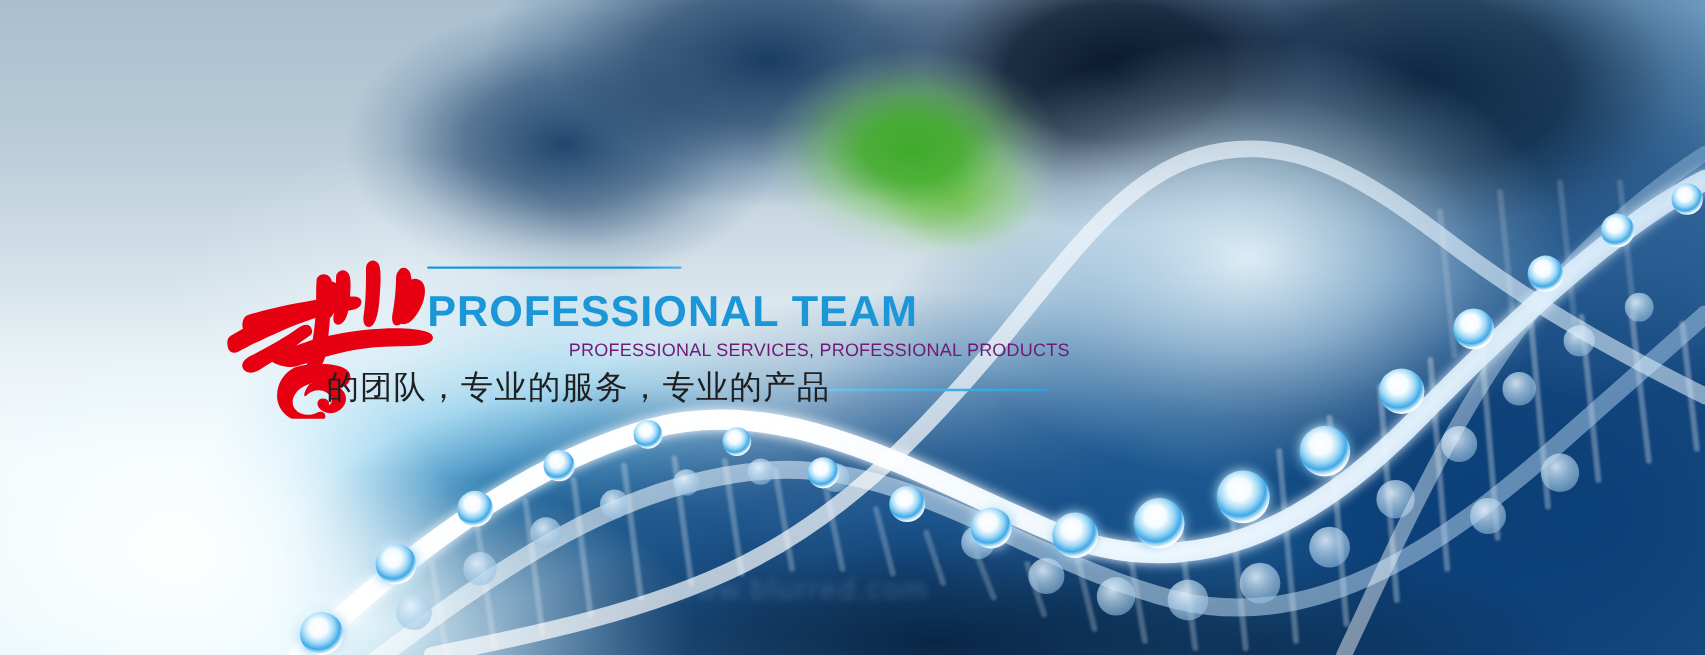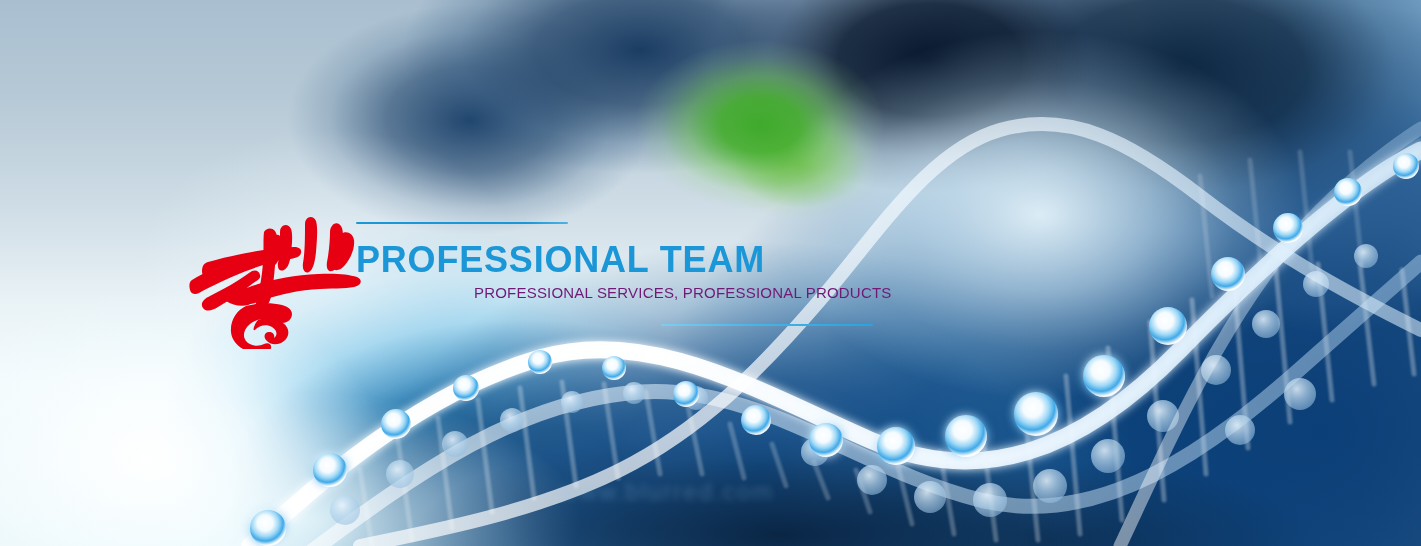--- a/index.html
+++ b/index.html
@@ -339,16 +339,17 @@
 
         <path d="M40 78 C48 74 58 74 64 78 C70 82 69 89 62 91 C55 93 46 91 40 87
                  C35 84 35 80 40 78 Z"></path>
       </g>
     </svg>
 
     <div class="title-en">PROFESSIONAL TEAM</div>
 
     <div class="subtitle-en">PROFESSIONAL SERVICES, PROFESSIONAL PRODUCTS</div>
 
+    <div class="tagline-cn">的团队，专业的服务，专业的产品</div>
 
     <div class="watermark">www.blurred.com</div>
   </div>
 </div>
 
 </body></html>

